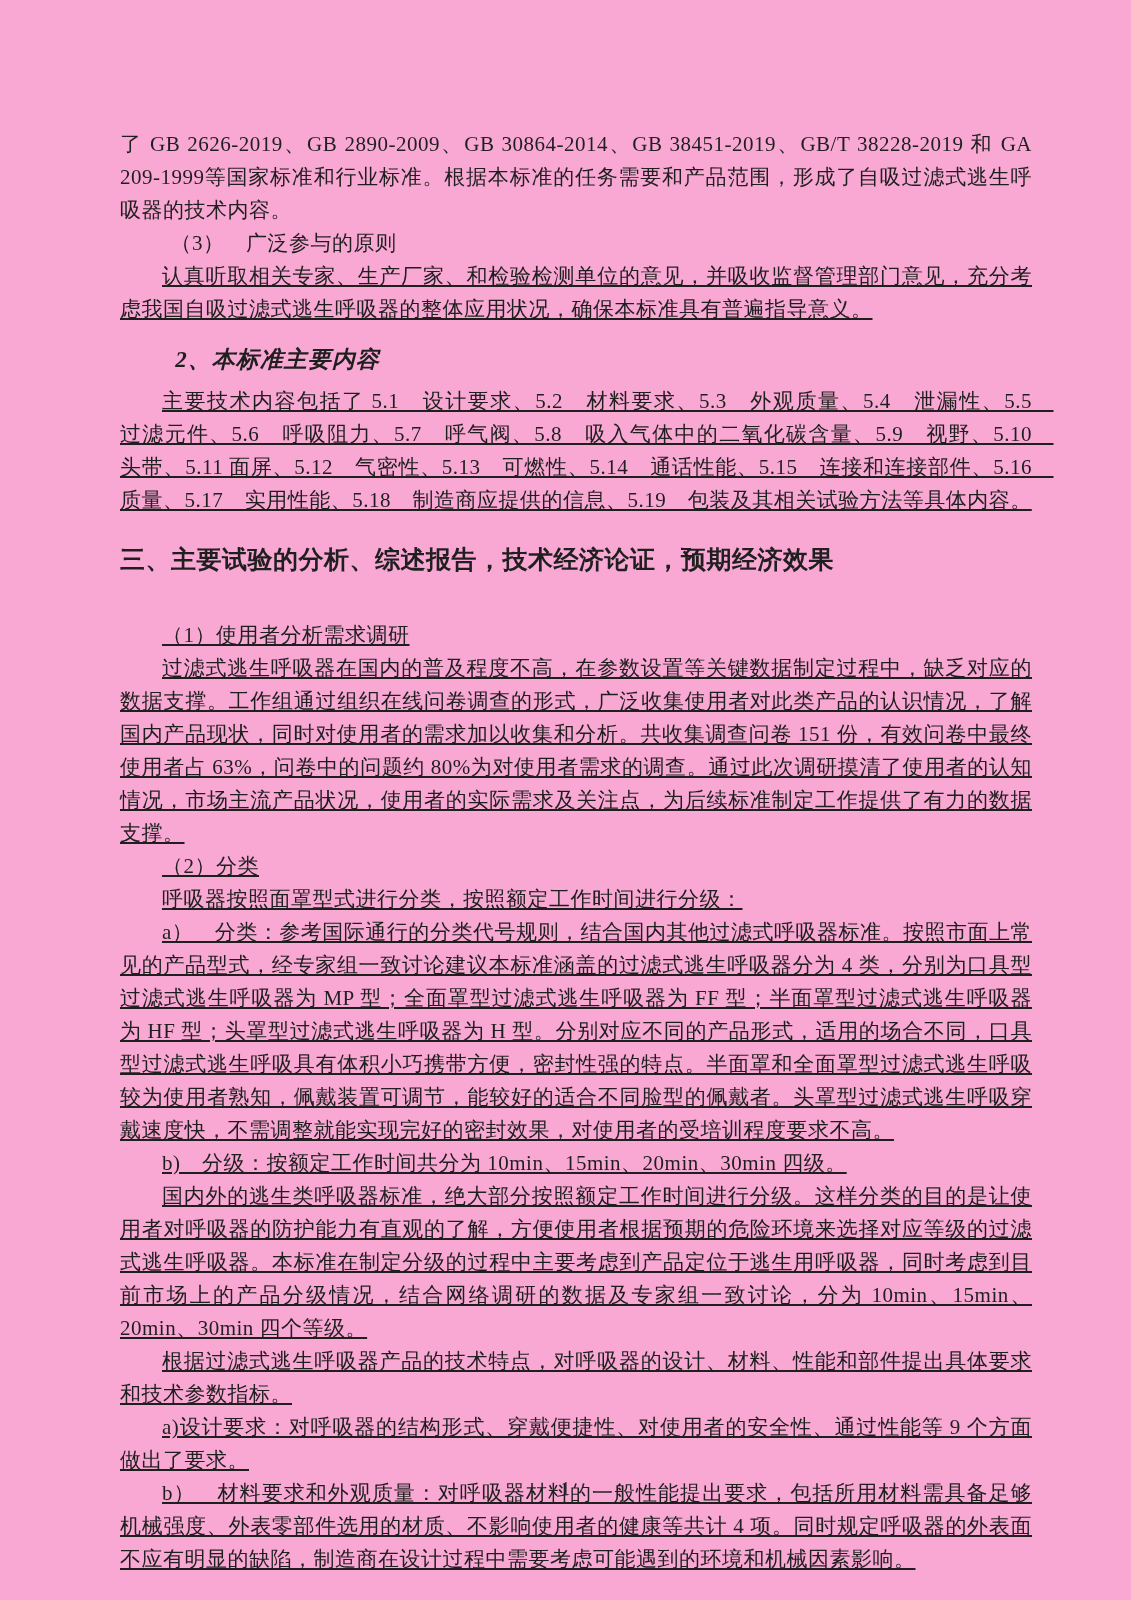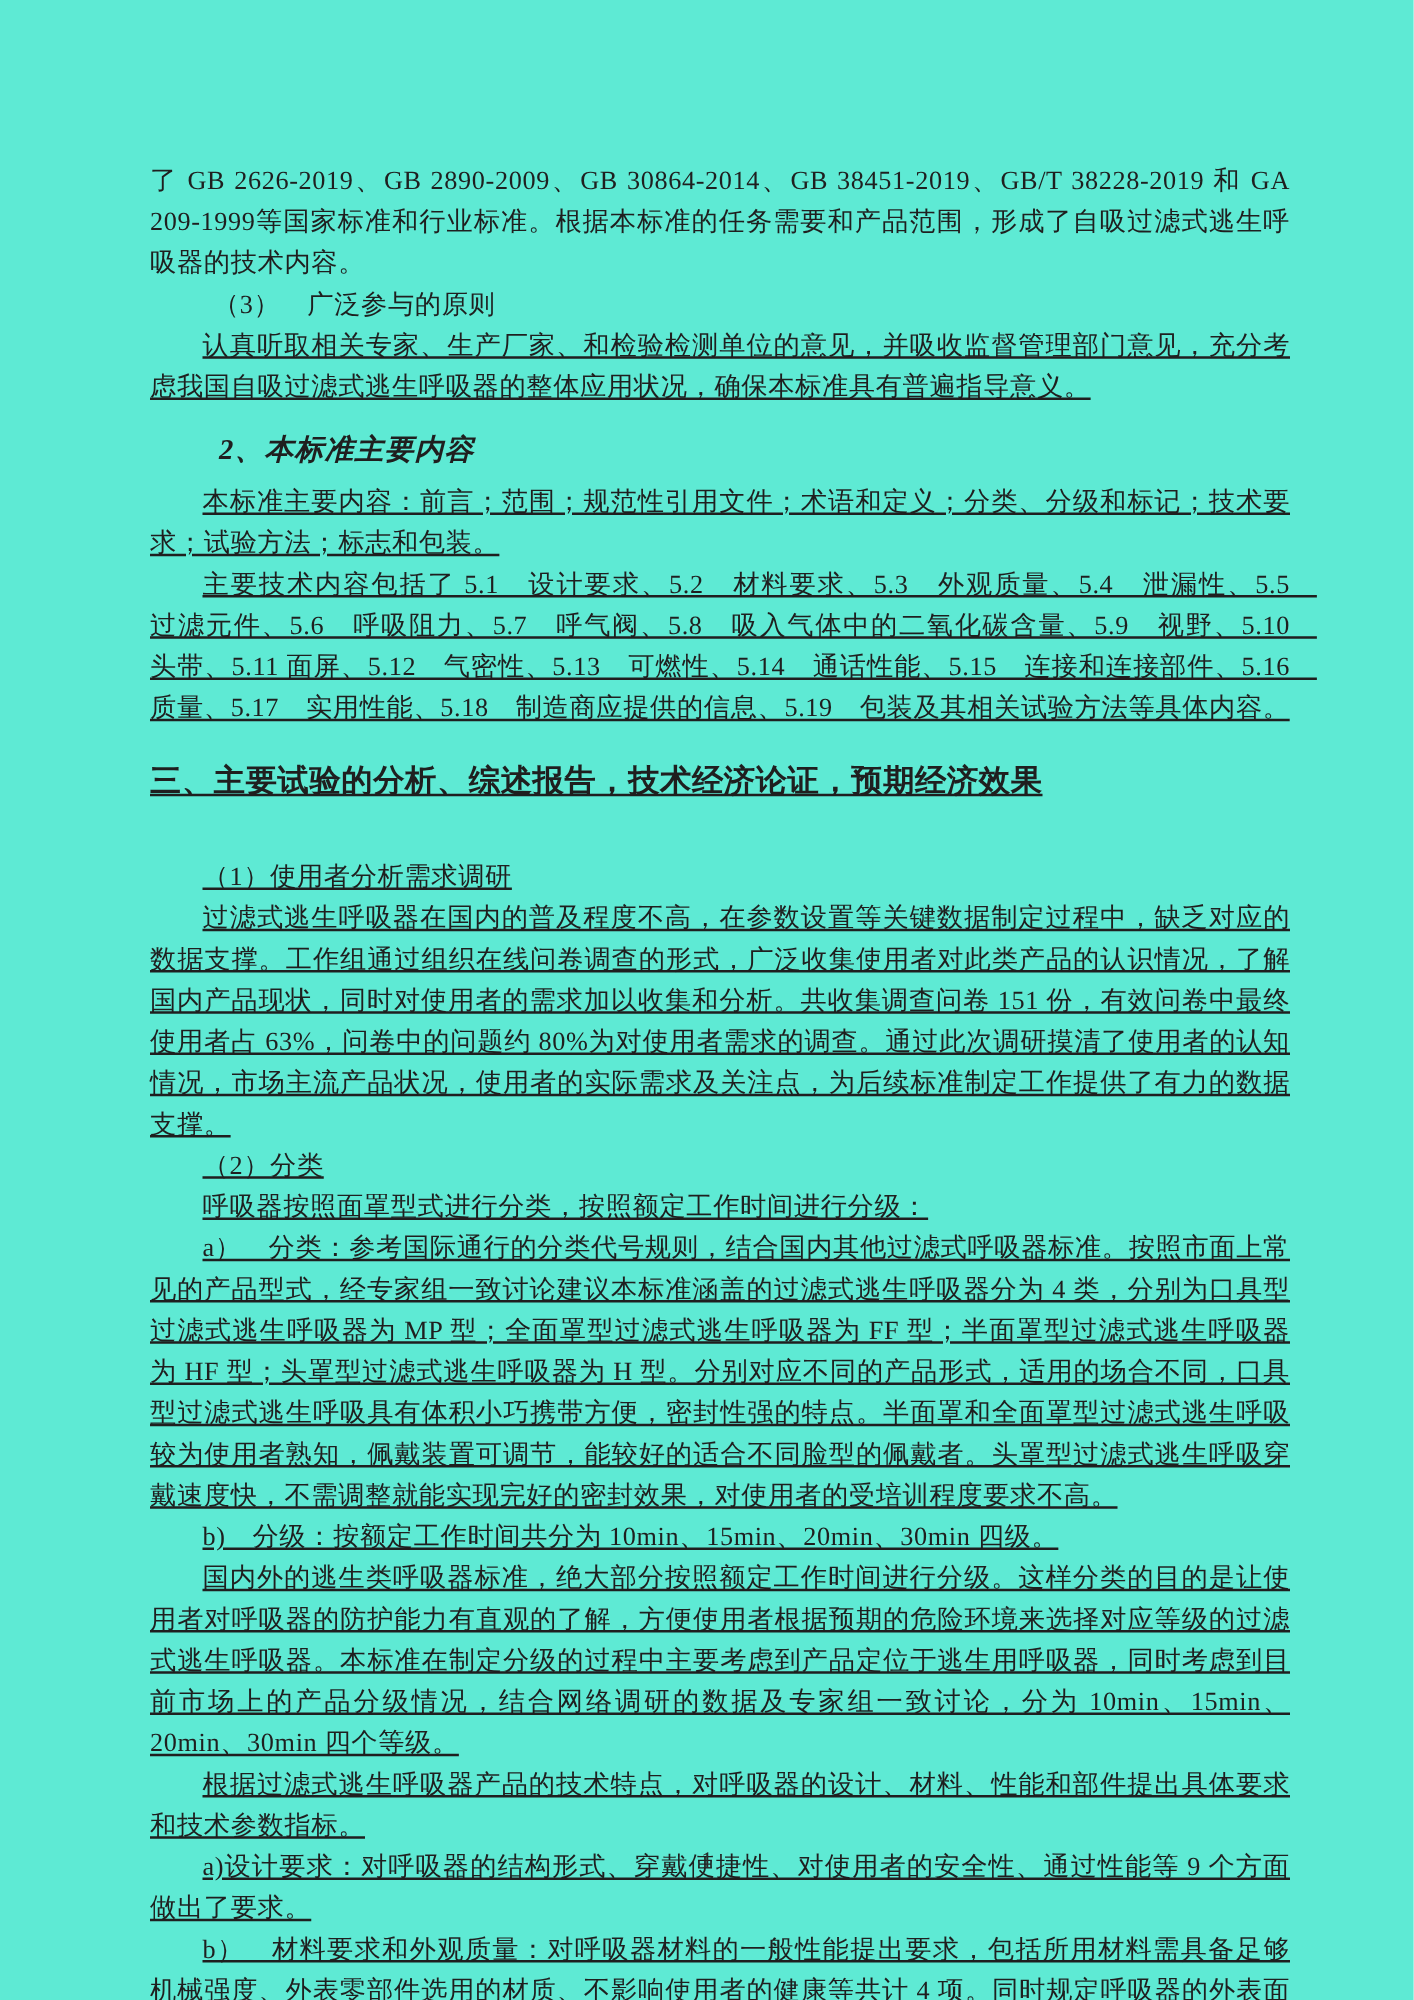--- a/index.html
+++ b/index.html
@@ -4,21 +4,21 @@
 <style>
   html, body {
     margin: 0;
     padding: 0;
     background: #ffffff;
   }
   .page {
     position: relative;
     width: 1131px;
     height: 1600px;
-    background: #5eead4;
+    background: #f9a8d4;
     overflow: hidden;
     font-family: "Liberation Serif", "DejaVu Serif", serif;
     color: #1f1f1f;
   }
   .content {
     position: absolute;
     top: 128px;
     left: 120px;
     width: 912px;
   }
@@ -52,21 +52,20 @@
   .heading-3 {
     font-family: "Liberation Sans", "DejaVu Sans", sans-serif;
     font-size: 25px !important;
     font-weight: bold;
     text-indent: 0;
     margin-top: 25px !important;
     margin-bottom: 43px !important;
     line-height: 34px !important;
     letter-spacing: 0.5px !important;
     text-align: center;
-    text-decoration: underline;
   }
   .footer {
     position: absolute;
     top: 1478px;
     left: 0;
     width: 100%;
     text-align: center;
   }
   .page-number {
     font-size: 19px;
@@ -76,21 +75,20 @@
 </style>
 </head>
 <body>
 
 <div class="page">
   <div class="content">
     <p class="no-indent">了 GB 2626-2019、GB 2890-2009、GB 30864-2014、GB 38451-2019、GB/T 38228-2019 和 GA 209-1999等国家标准和行业标准。根据本标准的任务需要和产品范围，形成了自吸过滤式逃生呼吸器的技术内容。</p>
     <p class="indent-deep">（3）　广泛参与的原则</p>
     <p class="indent">认真听取相关专家、生产厂家、和检验检测单位的意见，并吸收监督管理部门意见，充分考虑我国自吸过滤式逃生呼吸器的整体应用状况，确保本标准具有普遍指导意义。</p>
     <p class="heading-2">2、本标准主要内容</p>
-    <p class="indent">本标准主要内容：前言；范围；规范性引用文件；术语和定义；分类、分级和标记；技术要求；试验方法；标志和包装。</p>
     <p class="indent">主要技术内容包括了 5.1　设计要求、5.2　材料要求、5.3　外观质量、5.4　泄漏性、5.5　过滤元件、5.6　呼吸阻力、5.7　呼气阀、5.8　吸入气体中的二氧化碳含量、5.9　视野、5.10　头带、5.11 面屏、5.12　气密性、5.13　可燃性、5.14　通话性能、5.15　连接和连接部件、5.16　质量、5.17　实用性能、5.18　制造商应提供的信息、5.19　包装及其相关试验方法等具体内容。</p>
     <p class="heading-3">三、主要试验的分析、综述报告，技术经济论证，预期经济效果</p>
     <p class="indent">（1）使用者分析需求调研</p>
     <p class="indent">过滤式逃生呼吸器在国内的普及程度不高，在参数设置等关键数据制定过程中，缺乏对应的数据支撑。工作组通过组织在线问卷调查的形式，广泛收集使用者对此类产品的认识情况，了解国内产品现状，同时对使用者的需求加以收集和分析。共收集调查问卷 151 份，有效问卷中最终使用者占 63%，问卷中的问题约 80%为对使用者需求的调查。通过此次调研摸清了使用者的认知情况，市场主流产品状况，使用者的实际需求及关注点，为后续标准制定工作提供了有力的数据支撑。</p>
     <p class="indent">（2）分类</p>
     <p class="indent">呼吸器按照面罩型式进行分类，按照额定工作时间进行分级：</p>
     <p class="indent">a）　分类：参考国际通行的分类代号规则，结合国内其他过滤式呼吸器标准。按照市面上常见的产品型式，经专家组一致讨论建议本标准涵盖的过滤式逃生呼吸器分为 4 类，分别为口具型过滤式逃生呼吸器为 MP 型；全面罩型过滤式逃生呼吸器为 FF 型；半面罩型过滤式逃生呼吸器为 HF 型；头罩型过滤式逃生呼吸器为 H 型。分别对应不同的产品形式，适用的场合不同，口具型过滤式逃生呼吸具有体积小巧携带方便，密封性强的特点。半面罩和全面罩型过滤式逃生呼吸较为使用者熟知，佩戴装置可调节，能较好的适合不同脸型的佩戴者。头罩型过滤式逃生呼吸穿戴速度快，不需调整就能实现完好的密封效果，对使用者的受培训程度要求不高。</p>
     <p class="indent">b)　分级：按额定工作时间共分为 10min、15min、20min、30min 四级。</p>
     <p class="indent">国内外的逃生类呼吸器标准，绝大部分按照额定工作时间进行分级。这样分类的目的是让使用者对呼吸器的防护能力有直观的了解，方便使用者根据预期的危险环境来选择对应等级的过滤式逃生呼吸器。本标准在制定分级的过程中主要考虑到产品定位于逃生用呼吸器，同时考虑到目前市场上的产品分级情况，结合网络调研的数据及专家组一致讨论，分为 10min、15min、20min、30min 四个等级。</p>
     <p class="indent">根据过滤式逃生呼吸器产品的技术特点，对呼吸器的设计、材料、性能和部件提出具体要求和技术参数指标。</p>

